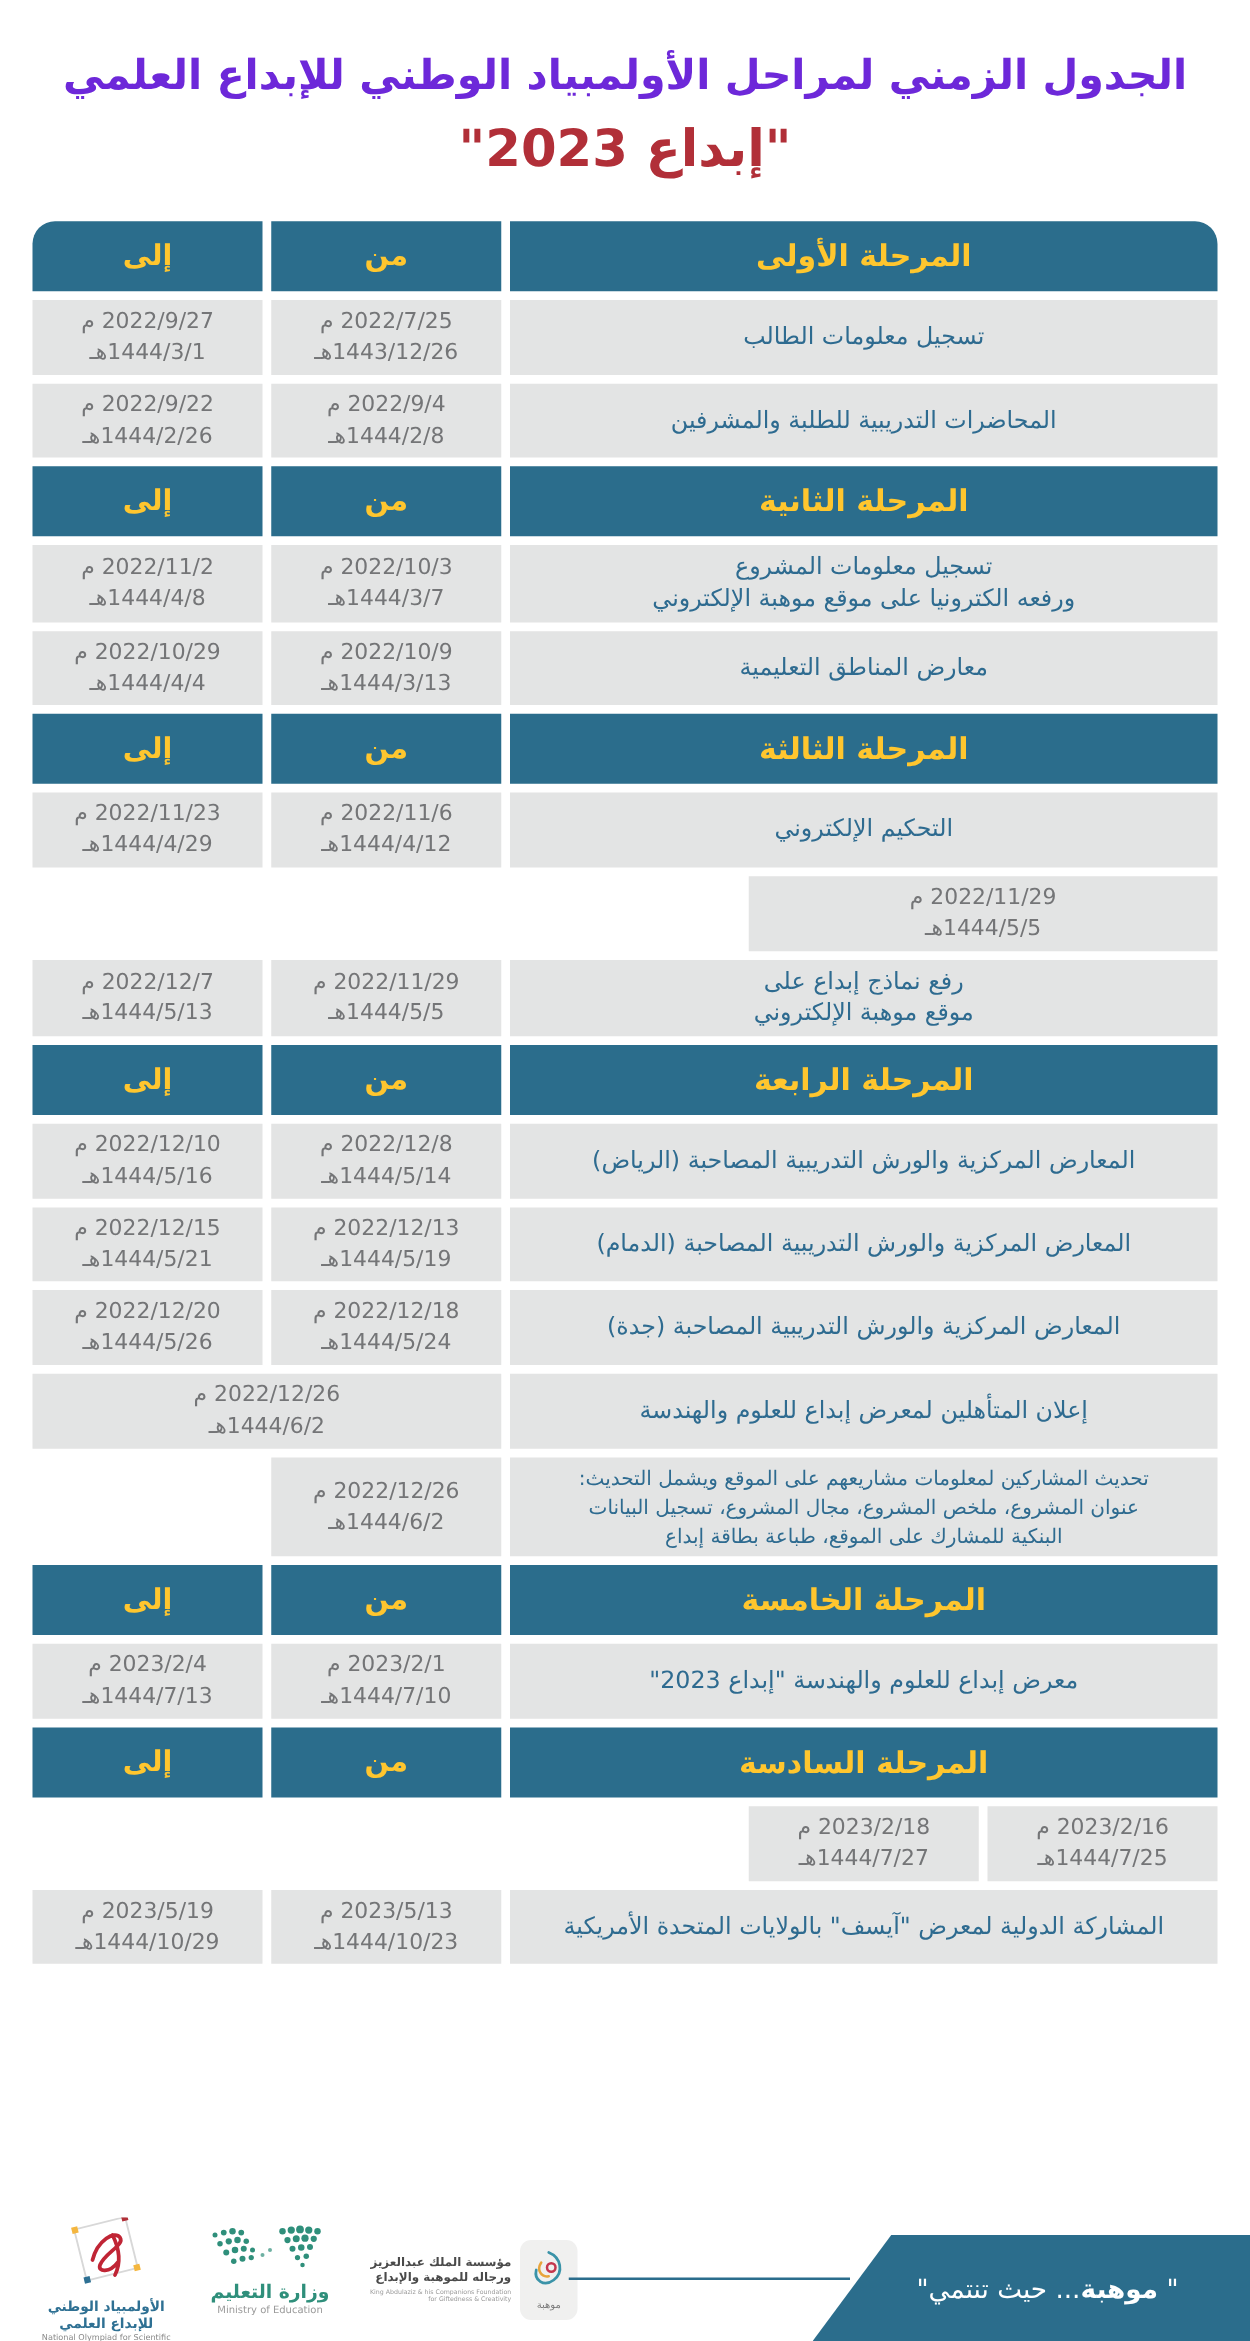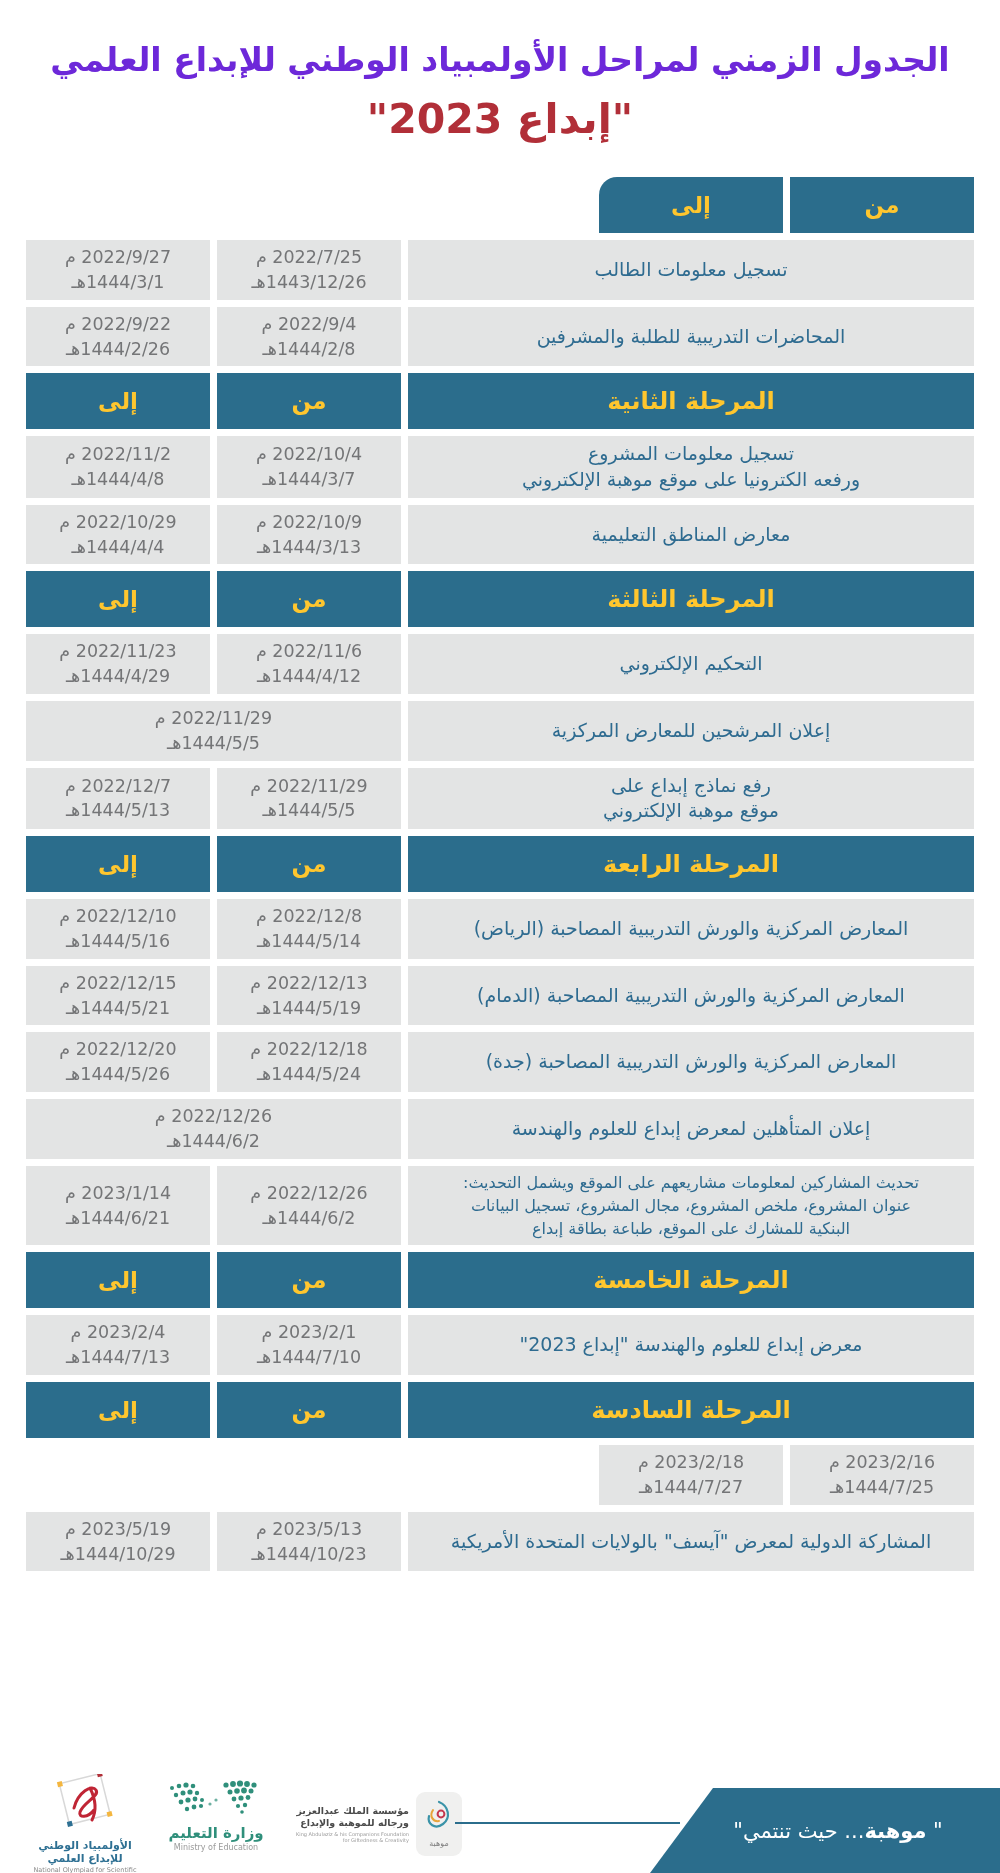--- a/index.html
+++ b/index.html
@@ -55,20 +55,21 @@
 
 <div class="page">
 
   <div class="title-wrap">
     <div class="title-main">الجدول الزمني لمراحل الأولمبياد الوطني للإبداع العلمي</div>
     <div class="title-sub">"إبداع 2023"</div>
   </div>
 
   <div class="schedule" id="schedule">
       <div class="row header-row first">
+        <div class="cell cell-stage th">المرحلة الأولى</div>
         <div class="cell cell-date th">من</div>
         <div class="cell cell-date th cell-to">إلى</div>
       </div>
       <div class="row">
         <div class="cell cell-stage td">
           <div class="activity">تسجيل معلومات الطالب</div>
         </div>
         <div class="cell cell-date td">
           <div class="date-line">2022/7/25 م</div>
           <div class="date-line">1443/12/26هـ</div>
@@ -95,21 +96,21 @@
         <div class="cell cell-stage th">المرحلة الثانية</div>
         <div class="cell cell-date th">من</div>
         <div class="cell cell-date th cell-to">إلى</div>
       </div>
       <div class="row">
         <div class="cell cell-stage td">
           <div class="activity">تسجيل معلومات المشروع
 ورفعه الكترونيا على موقع موهبة الإلكتروني</div>
         </div>
         <div class="cell cell-date td">
-          <div class="date-line">2022/10/4 م</div>
+          <div class="date-line">2022/10/3 م</div>
           <div class="date-line">1444/3/7هـ</div>
         </div>
         <div class="cell cell-date cell-to td">
           <div class="date-line">2022/11/2 م</div>
           <div class="date-line">1444/4/8هـ</div>
         </div>
       </div>
       <div class="row">
         <div class="cell cell-stage td">
           <div class="activity">معارض المناطق التعليمية</div>
@@ -135,23 +136,20 @@
         <div class="cell cell-date td">
           <div class="date-line">2022/11/6 م</div>
           <div class="date-line">1444/4/12هـ</div>
         </div>
         <div class="cell cell-date cell-to td">
           <div class="date-line">2022/11/23 م</div>
           <div class="date-line">1444/4/29هـ</div>
         </div>
       </div>
       <div class="row">
-        <div class="cell cell-stage td">
-          <div class="activity">إعلان المرشحين للمعارض المركزية</div>
-        </div>
         <div class="cell cell-merged td">
           <div class="date-line">2022/11/29 م</div>
           <div class="date-line">1444/5/5هـ</div>
         </div>
       </div>
       <div class="row">
         <div class="cell cell-stage td">
           <div class="activity">رفع نماذج إبداع على
 موقع موهبة الإلكتروني</div>
         </div>
@@ -219,24 +217,20 @@
       </div>
       <div class="row small tall">
         <div class="cell cell-stage td">
           <div class="activity">تحديث المشاركين لمعلومات مشاريعهم على الموقع ويشمل التحديث:
 عنوان المشروع، ملخص المشروع، مجال المشروع، تسجيل البيانات
 البنكية للمشارك على الموقع، طباعة بطاقة إبداع</div>
         </div>
         <div class="cell cell-date td">
           <div class="date-line">2022/12/26 م</div>
           <div class="date-line">1444/6/2هـ</div>
-        </div>
-        <div class="cell cell-date cell-to td">
-          <div class="date-line">2023/1/14 م</div>
-          <div class="date-line">1444/6/21هـ</div>
         </div>
       </div>
       <div class="row header-row">
         <div class="cell cell-stage th">المرحلة الخامسة</div>
         <div class="cell cell-date th">من</div>
         <div class="cell cell-date th cell-to">إلى</div>
       </div>
       <div class="row">
         <div class="cell cell-stage td">
           <div class="activity">معرض إبداع للعلوم والهندسة "إبداع 2023"</div>

